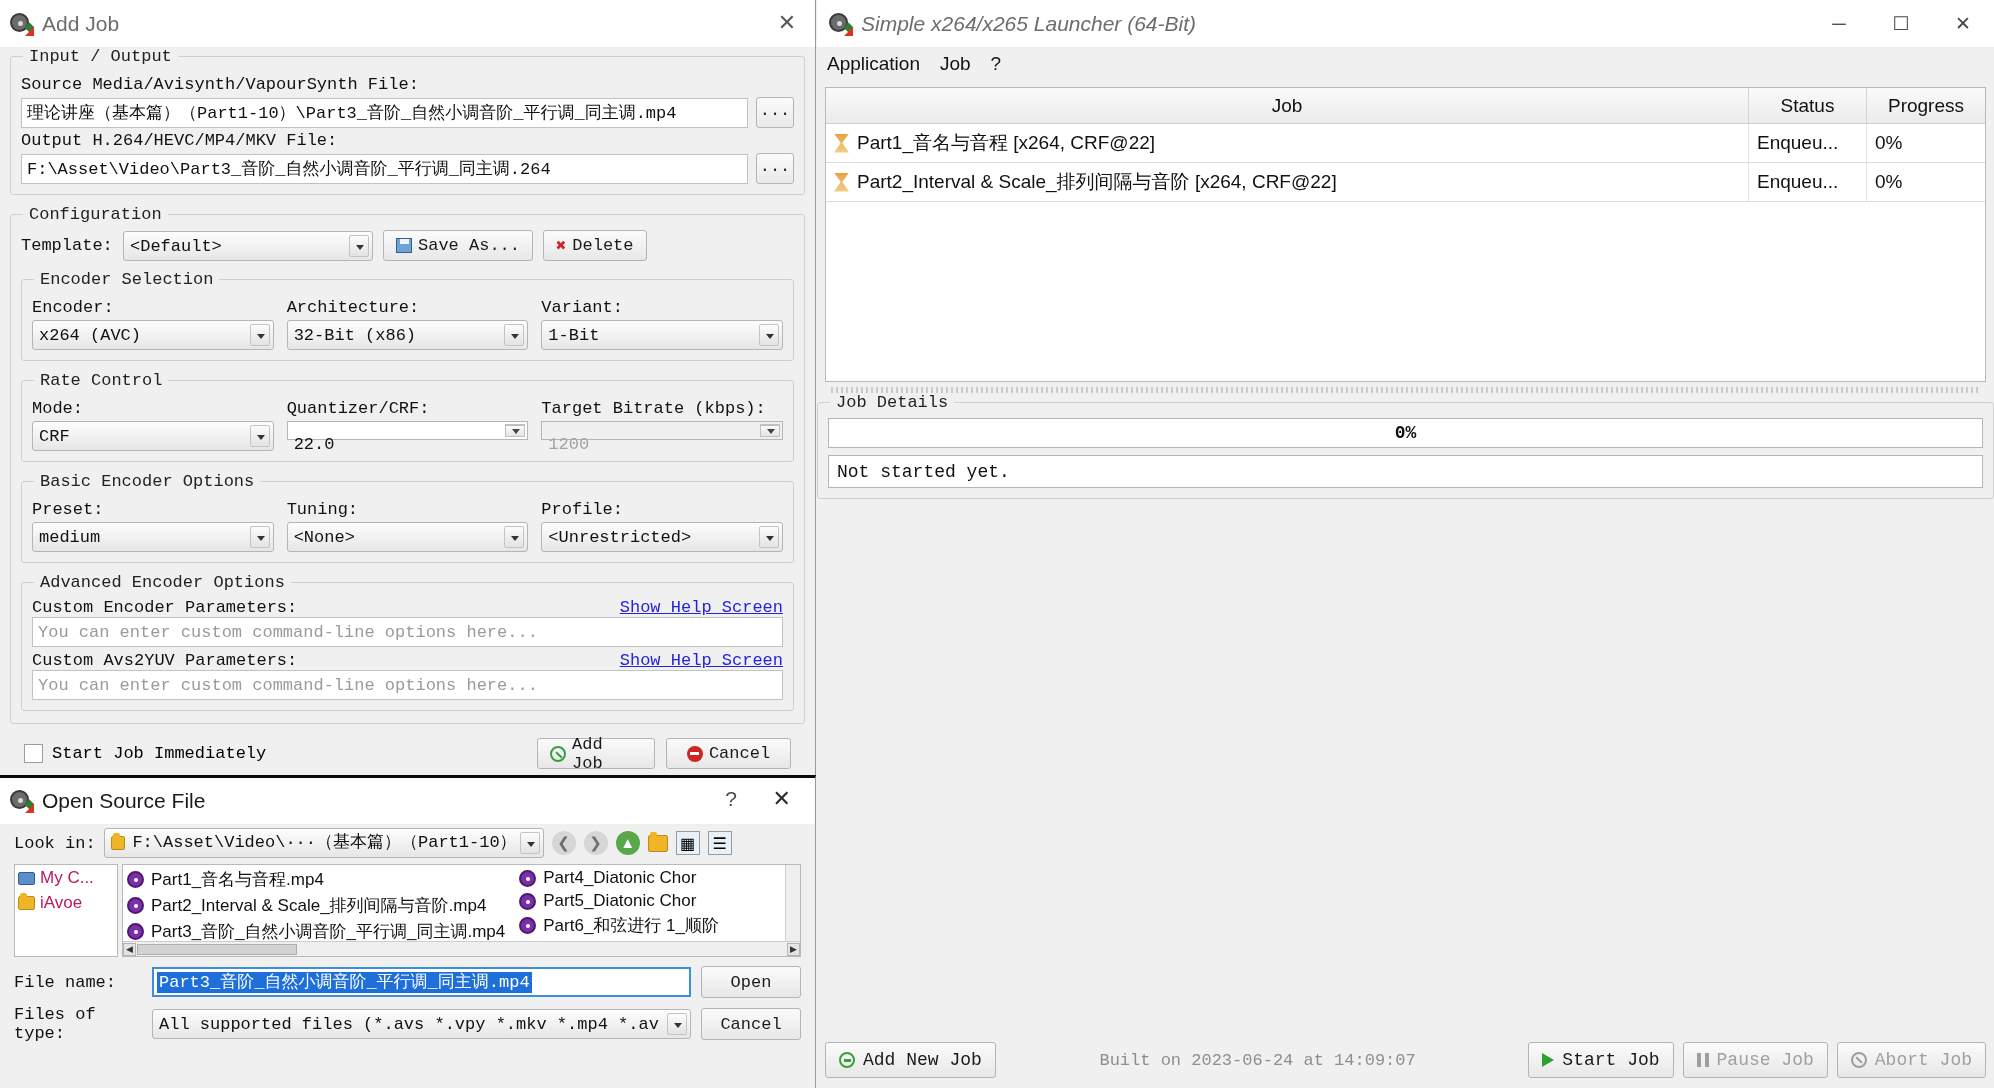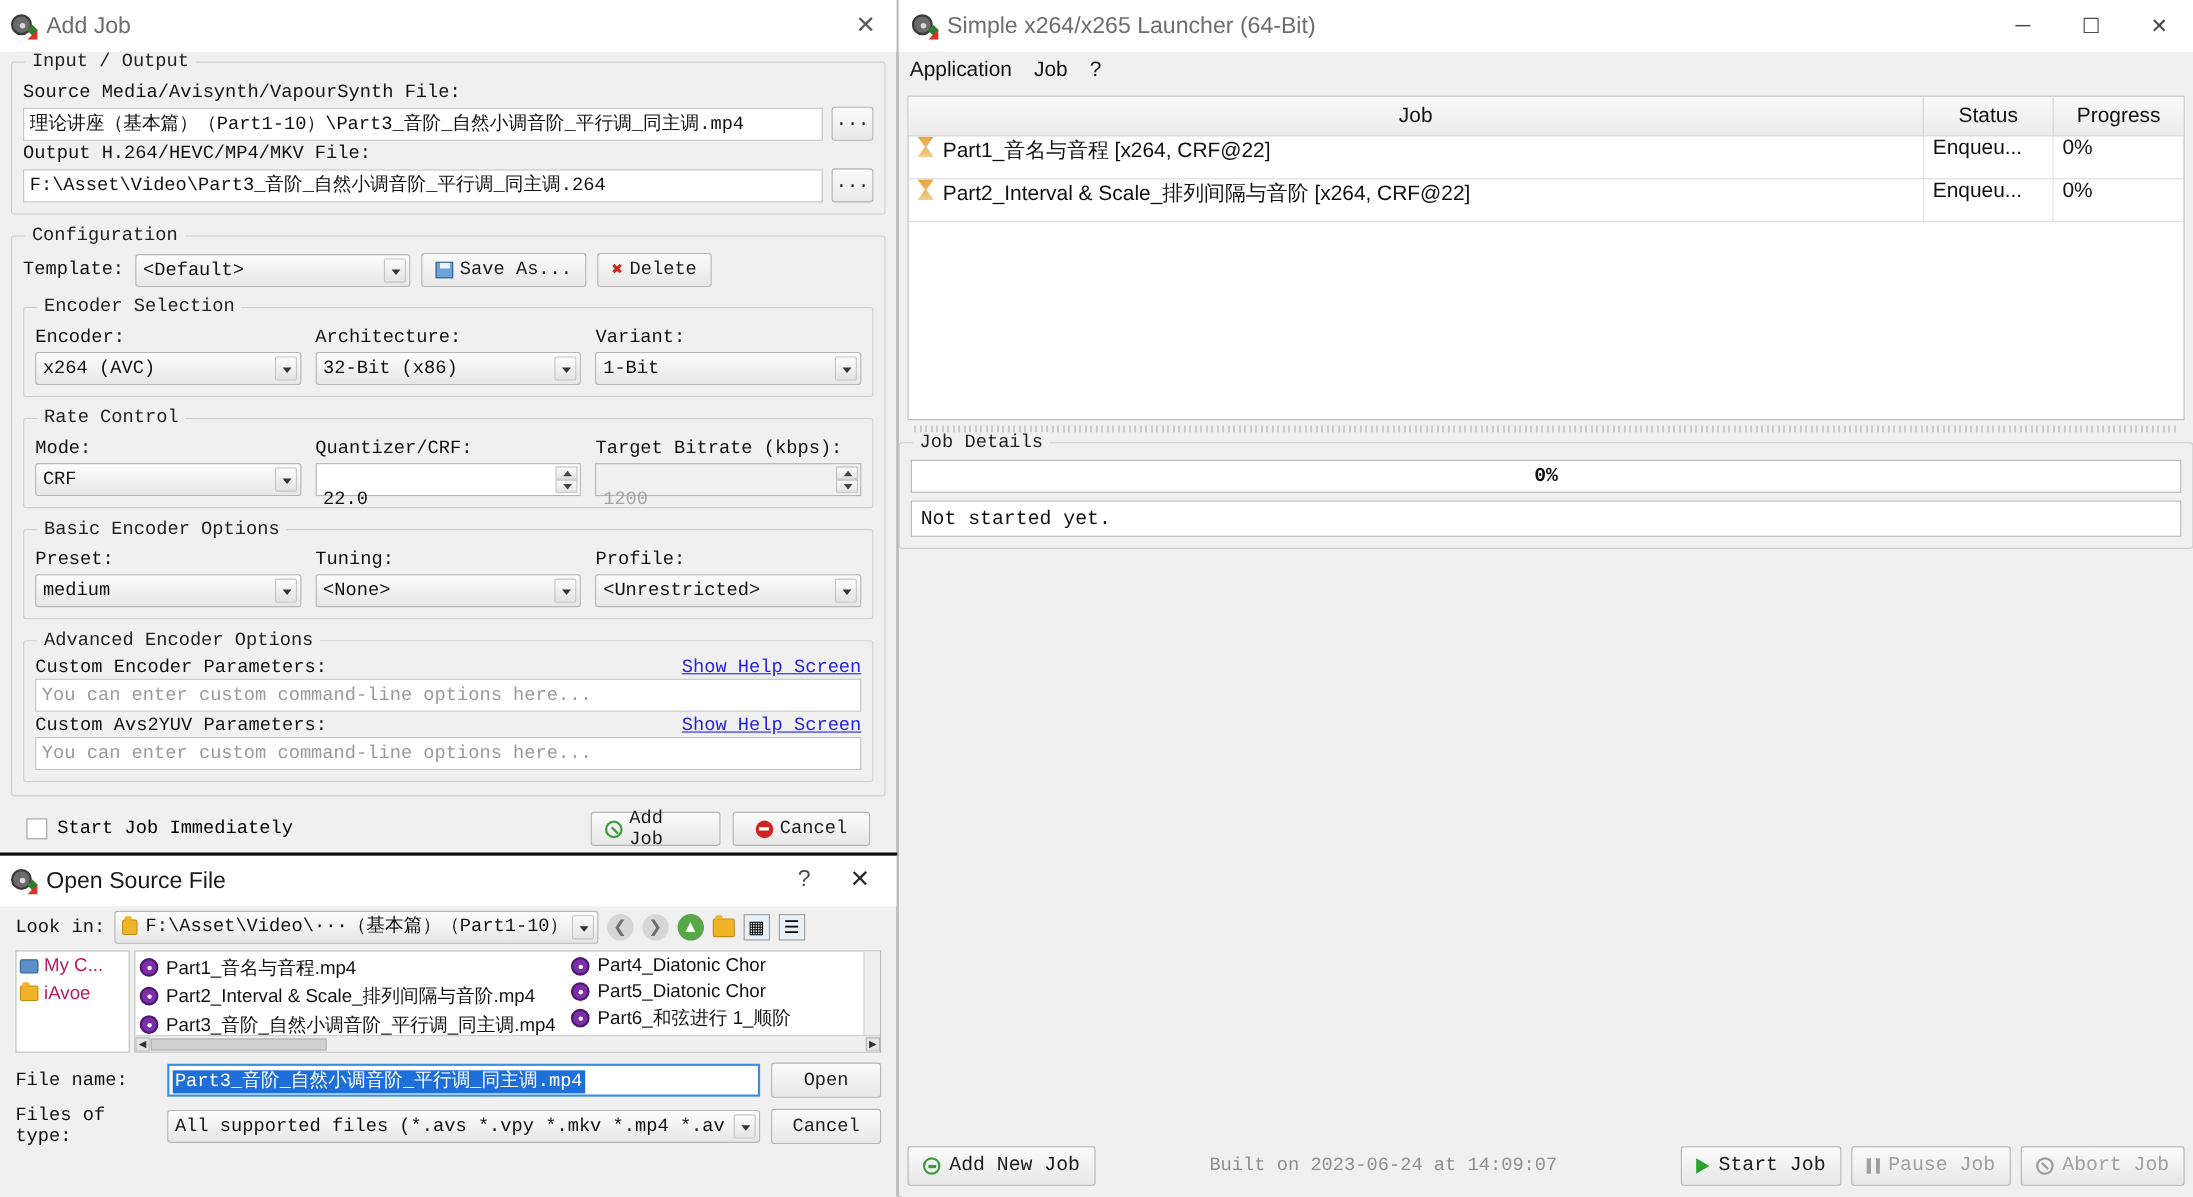--- a/index.html
+++ b/index.html
@@ -78,23 +78,23 @@
   }
   .combo .arrow {
     position:absolute; right:3px; top:3px; width:20px; height:22px;
     background:linear-gradient(#fcfcfc,#e3e3e3); border:1px solid #c4c4c4; border-radius:2px;
   }
   .combo .arrow:after{
     content:""; position:absolute; left:6px; top:9px;
     border-left:4px solid transparent; border-right:4px solid transparent; border-top:5px solid #333;
   }
   .spin {
-    height:30px; background:#fff; border:1px solid #b5b5b5; position:relative;
+    height:19px; background:#fff; border:1px solid #b5b5b5; position:relative;
     font-family:"Liberation Mono", monospace; font-size:17px; color:#111;
-    padding:20px 26px 2px 6px; line-height:25px;
+    padding:10px 26px 2px 6px; line-height:25px;
   }
   .spin.dis { background:#f0f0f0; color:#a3a3a3; }
   .spin .up,.spin .dn{
     position:absolute; right:2px; width:20px; height:12px;
     background:linear-gradient(#fbfbfb,#e4e4e4); border:1px solid #c0c0c0;
   }
   .spin .up{ top:2px; } .spin .dn{ bottom:2px; }
   .spin .up:after{ content:""; position:absolute; left:6px; top:3px;
     border-left:4px solid transparent; border-right:4px solid transparent; border-bottom:5px solid #444; }
   .spin .dn:after{ content:""; position:absolute; left:6px; top:3px;
@@ -153,31 +153,31 @@
   .selin{ flex:1; height:30px; border:2px solid #3b8fe0; background:#fff; padding:1px 3px; }
   .selin .sel{ background:#1e6fd9; color:#fff; font-family:"Liberation Mono", monospace; font-size:17px; padding:1px 2px; }
   .typein{ flex:1; height:30px; }
   .bigbtn{ width:100px; height:32px; }
 
   
   #launcher{
     position:absolute; left:817px; top:0; width:1177px; height:1088px; background:#f0f0f0;
   }
   #launcher .titlebar{ height:47px; background:#fff; display:flex; align-items:center; padding:0 12px; position:relative;}
-  #launcher .titletext{ color:#6d6d6d; font-size:21px; }
+  #launcher .titletext{ color:#6d6d6d; font-size:21px;font-style:italic; }
   .wbtns{ position:absolute; right:0; top:0; display:flex; }
   .wbtn{ width:62px; height:47px; display:flex; align-items:center; justify-content:center; color:#4a4a4a; font-size:19px;}
   .menubar{ height:34px; display:flex; align-items:center; gap:20px; padding:0 10px; font-size:19px; color:#111; }
 
   .jobtable{ margin:6px 8px 0 8px; border:1px solid #b9b9b9; background:#fff; height:295px; position:relative;}
   .jthead{ display:flex; height:36px; background:linear-gradient(#fafafa,#ebebeb); border-bottom:1px solid #cfcfcf;}
   .jth{ display:flex; align-items:center; justify-content:center; font-size:19px; color:#111; border-right:1px solid #d4d4d4;}
   .jth:last-child{border-right:none;}
   .jtrow{ display:flex; height:39px; border-bottom:1px solid #dcdcdc; align-items:center; }
-  .jtc{ display:flex; align-items:flex-start; height:100%; padding:0 8px; font-size:19px; color:#111; border-right:1px solid #e4e4e4; white-space:nowrap; overflow:hidden;}
+  .jtc{ display:flex; align-items:center; height:100%; padding:0 8px; font-size:19px; color:#111; border-right:1px solid #e4e4e4; white-space:nowrap; overflow:hidden;}
   .jtc:last-child{border-right:none;}
   .hourglass{ width:15px; height:19px; flex:none; margin-right:8px; position:relative; }
   .hourglass:before{content:"";position:absolute;left:0;top:0;width:15px;height:19px;
     background:linear-gradient(#e8a33d,#f0cf8a);
     clip-path:polygon(0 0,100% 0,55% 50%,100% 100%,0 100%,45% 50%);}
 
   .splitter{ margin:5px 14px 0 14px; height:6px; background:
     repeating-linear-gradient(90deg,#bdbdbd 0 2px, transparent 2px 5px); opacity:.75;}
 
   .details{ margin:2px 8px 0 8px; }

